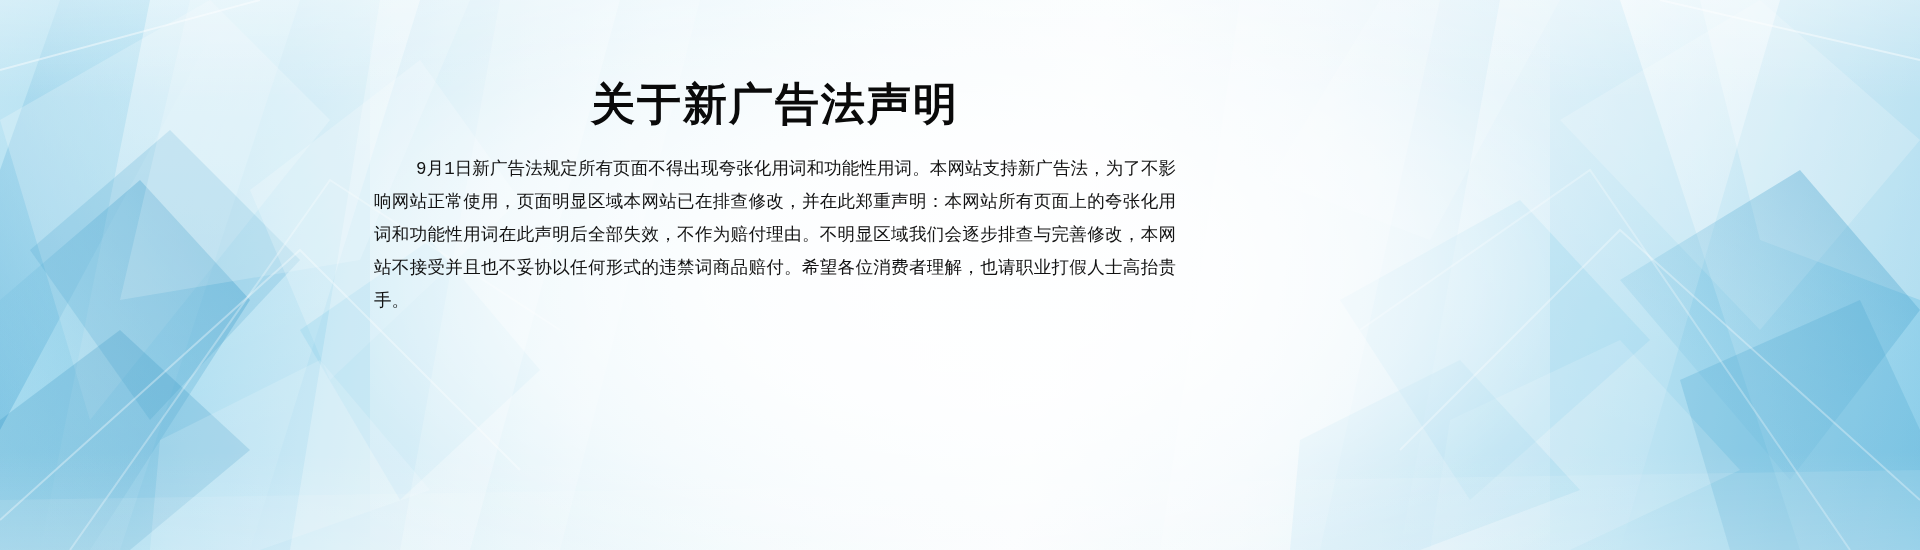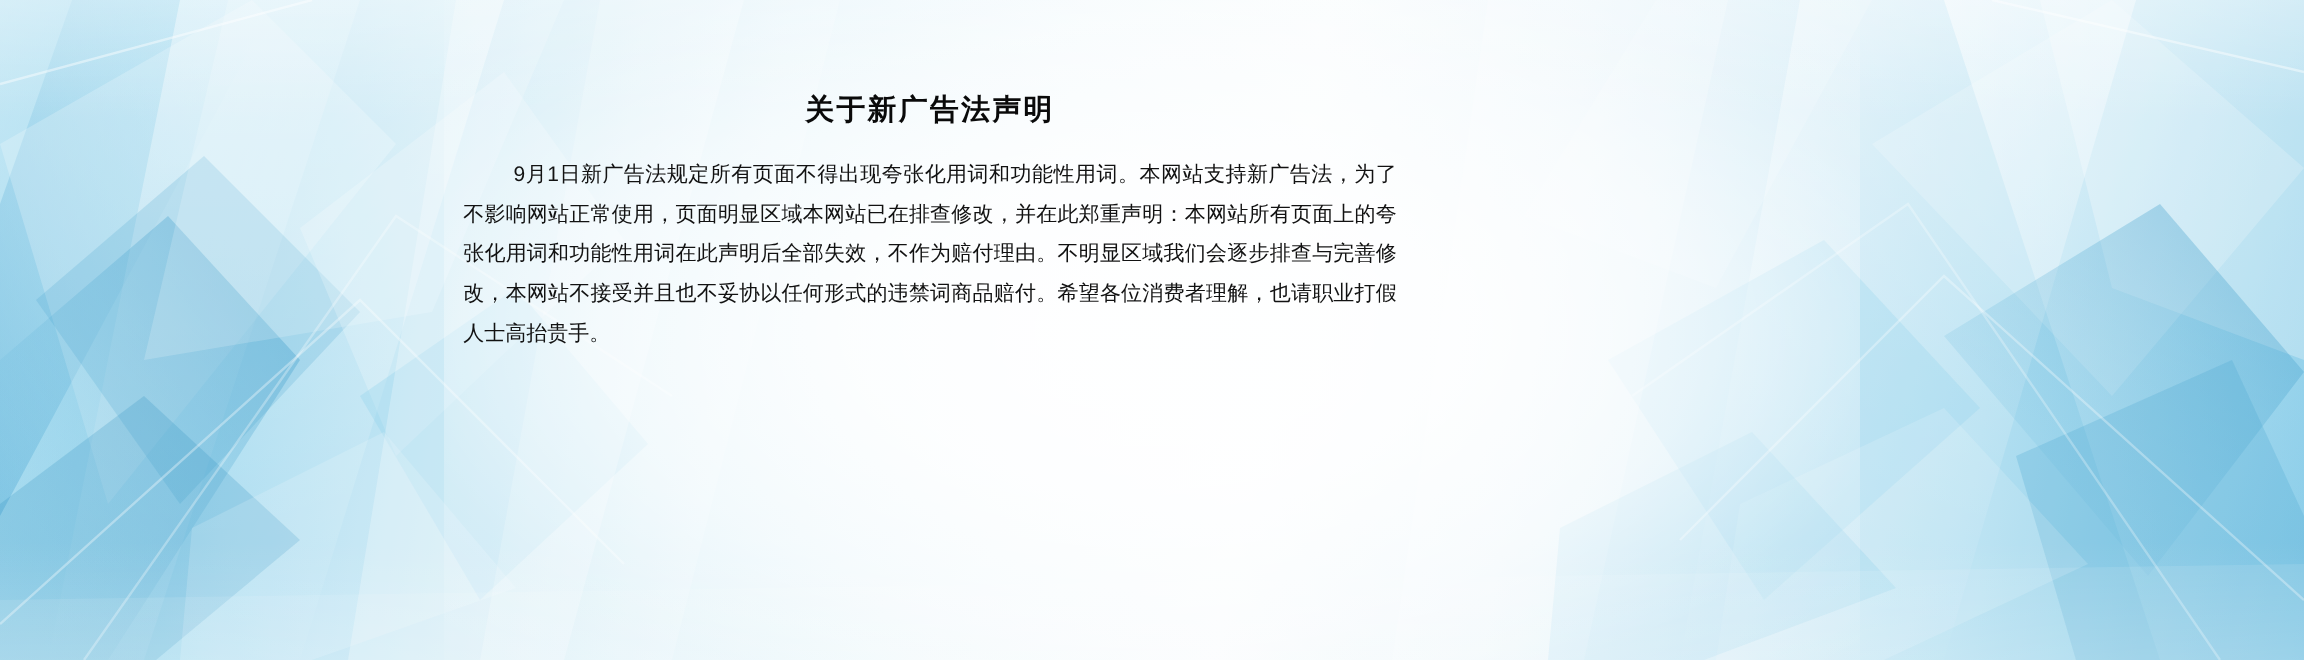--- a/index.html
+++ b/index.html
@@ -70,36 +70,37 @@
     height: 550px;
   }
   .notice {
     position: absolute;
     left: 370px;
     top: 78px;
     width: 810px;
   }
   .notice-title {
     text-align: center;
-    font-size: 24px;
+    font-size: 44px;
     font-weight: bold;
     color: #0a0a0a;
     letter-spacing: 2px;
     line-height: 1.2;
     margin: 0 0 22px 0;
   }
   .notice-body {
     font-size: 17.5px;
     line-height: 33px;
     color: #121212;
     text-align: justify;
     text-justify: inter-ideograph;
   }
   .notice-body p {
-    margin: 16px;
+    margin: 4px;
+    font-family: Liberation Mono, monospace;
   }
   .notice-body p.indent {
     text-indent: 2.4em;
   }
 </style>
 </head>
 <body>
 
 <div id="stage">
 

